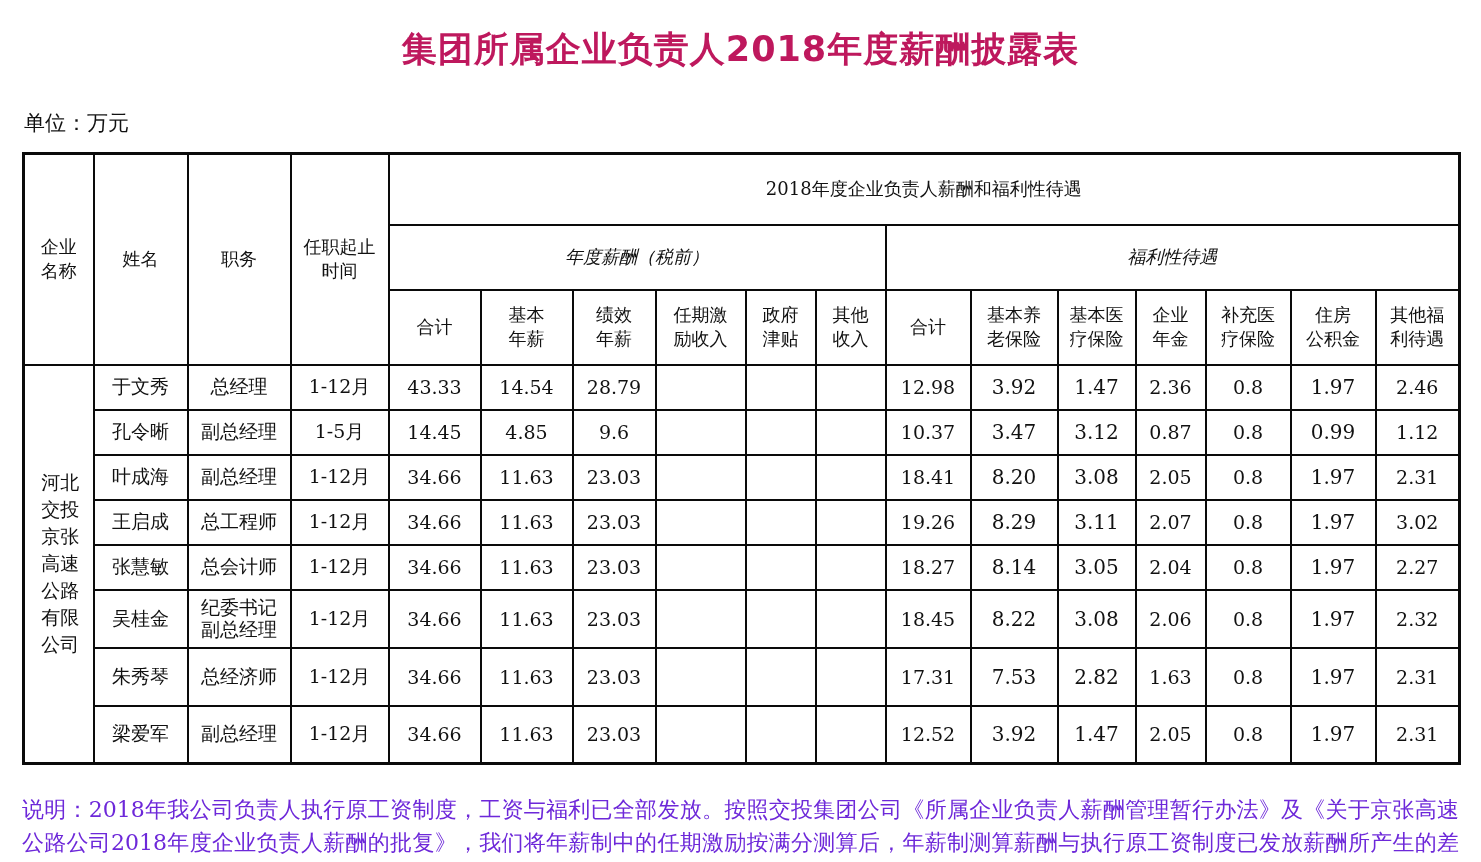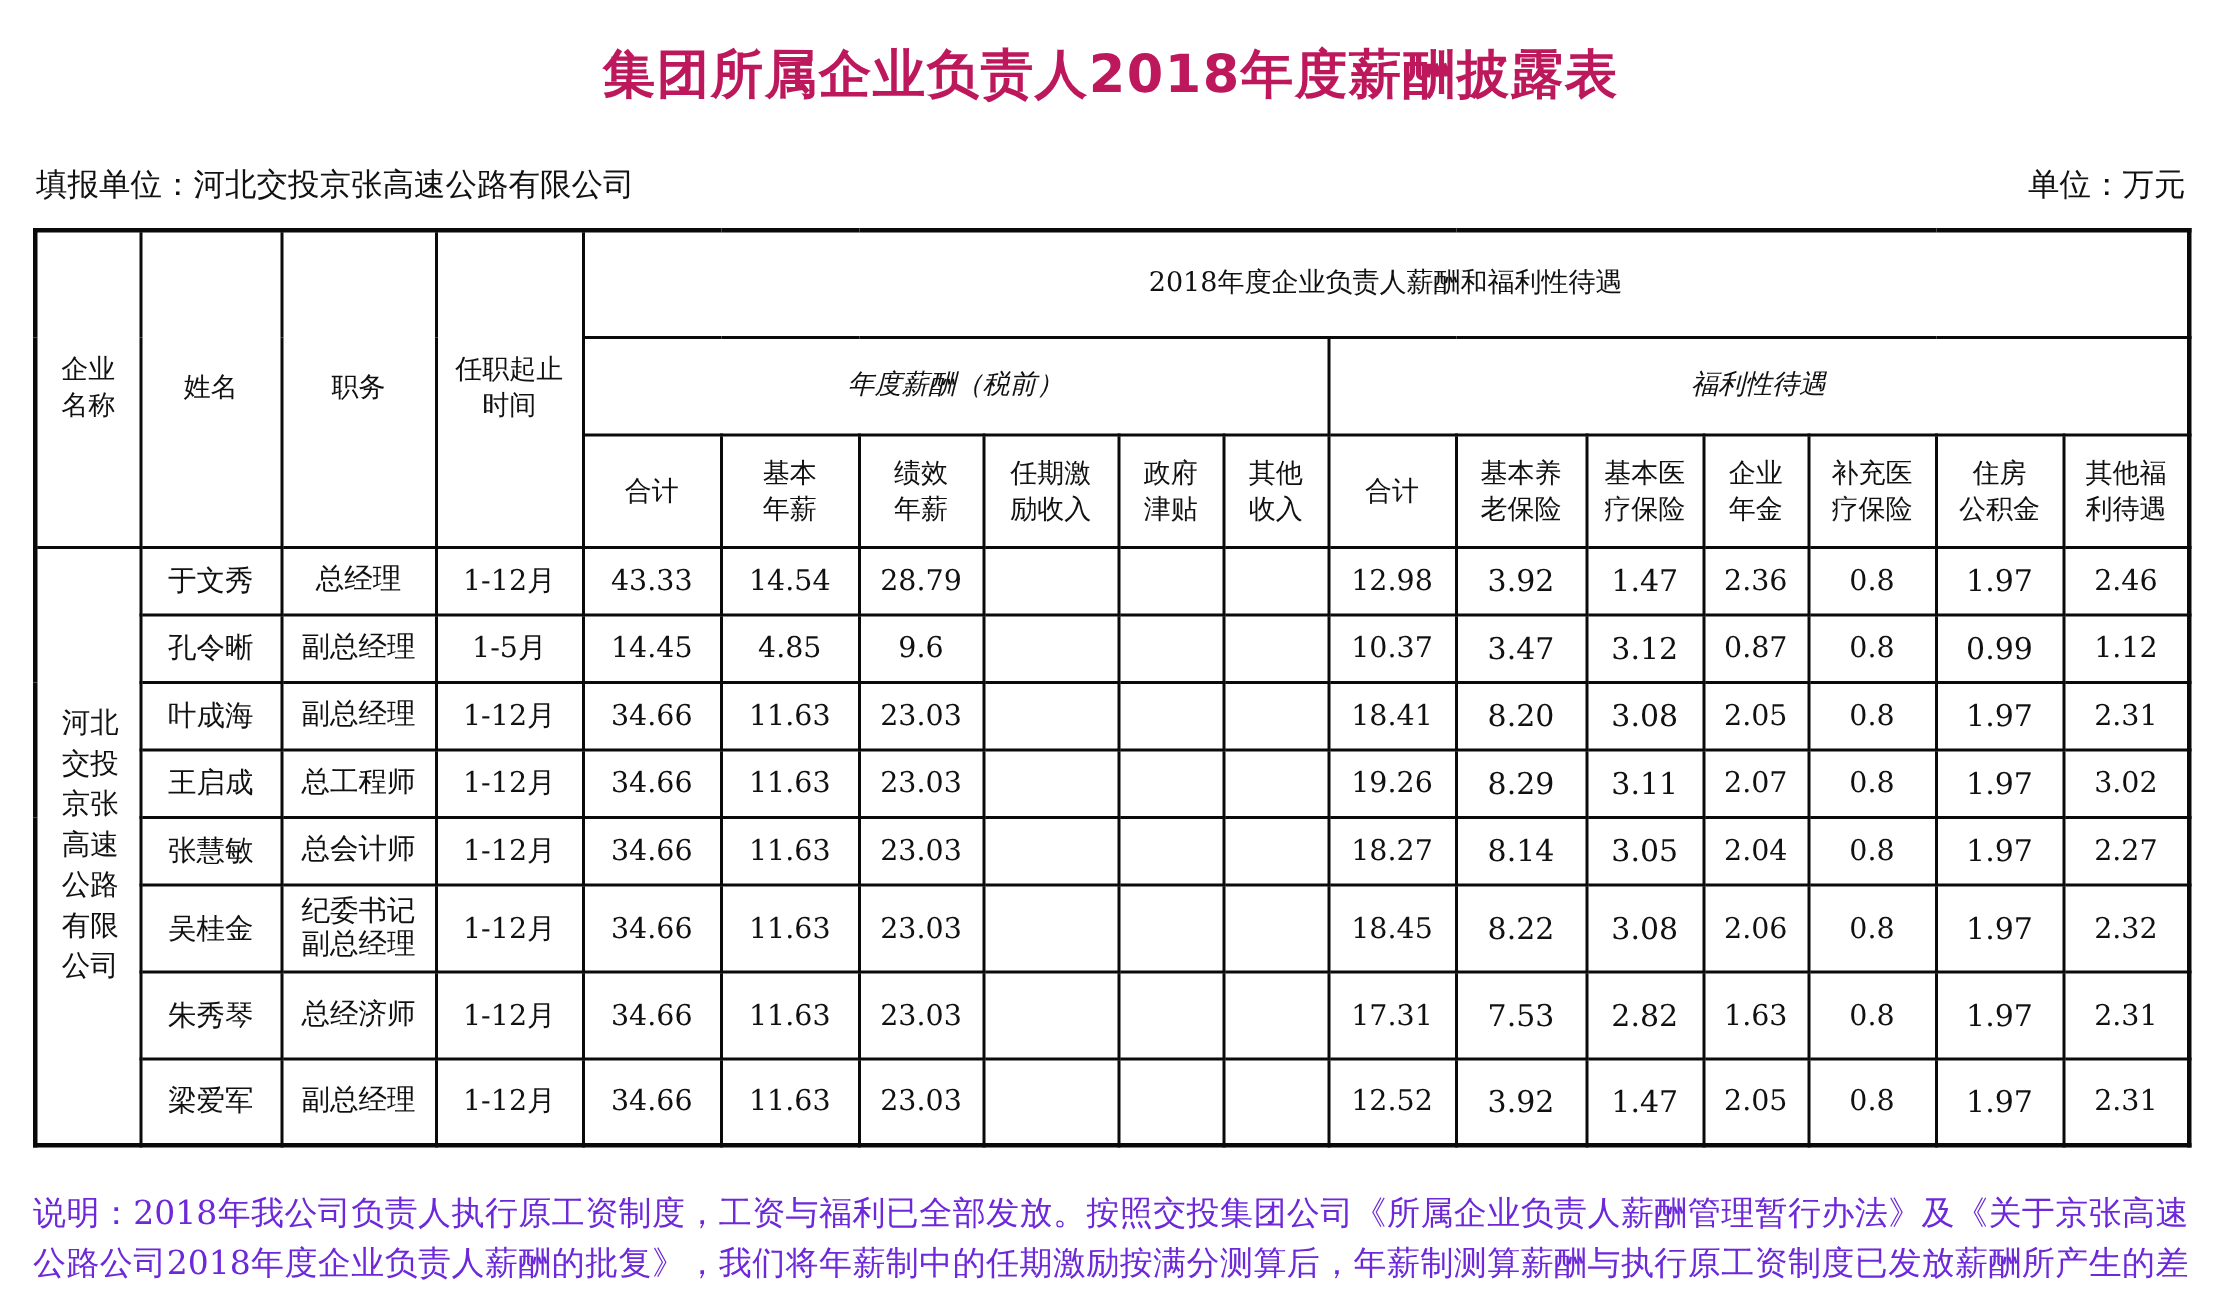--- a/index.html
+++ b/index.html
@@ -40,21 +40,21 @@
   .disclosure-table th, .disclosure-table td {
     border: 2px solid #0a0a0a;
     text-align: center;
     vertical-align: middle;
     font-weight: normal;
     white-space: pre-line;
     overflow: hidden;
   }
   thead tr.hr1 { height: 71px; }
   thead tr.hr2 { height: 65px; font-style: italic; }
-  thead tr.hr3 { height: 75px; font-family: Liberation Serif, serif; }
+  thead tr.hr3 { height: 75px; }
   thead th { font-size: 18px; line-height: 1.35; }
   tbody tr { height: 45px; }
   tbody tr:nth-child(n+6) { height: 58px; }
   tbody td { font-size: 19px; }
   td.small-num { font-size: 20px; }
   td.company-cell { font-size: 19px; padding: 0; }
   .company-vertical {
     display: inline-block;
     width: 2.15em;
     line-height: 1.42;
@@ -72,21 +72,20 @@
   }
 </style>
 </head>
 <body>
 
 <div class="page">
 
   <h1 class="title">集团所属企业负责人2018年度薪酬披露表</h1>
 
   <div class="meta">
-    <span>填报单位：河北交投京张高速公路有限公司</span>
     <span>单位：万元</span>
   </div>
 
   <table class="disclosure-table">
     <colgroup>
       <col style="width:70px">
         <col style="width:94px">
         <col style="width:103px">
         <col style="width:98px">
       <col style="width:92px">

